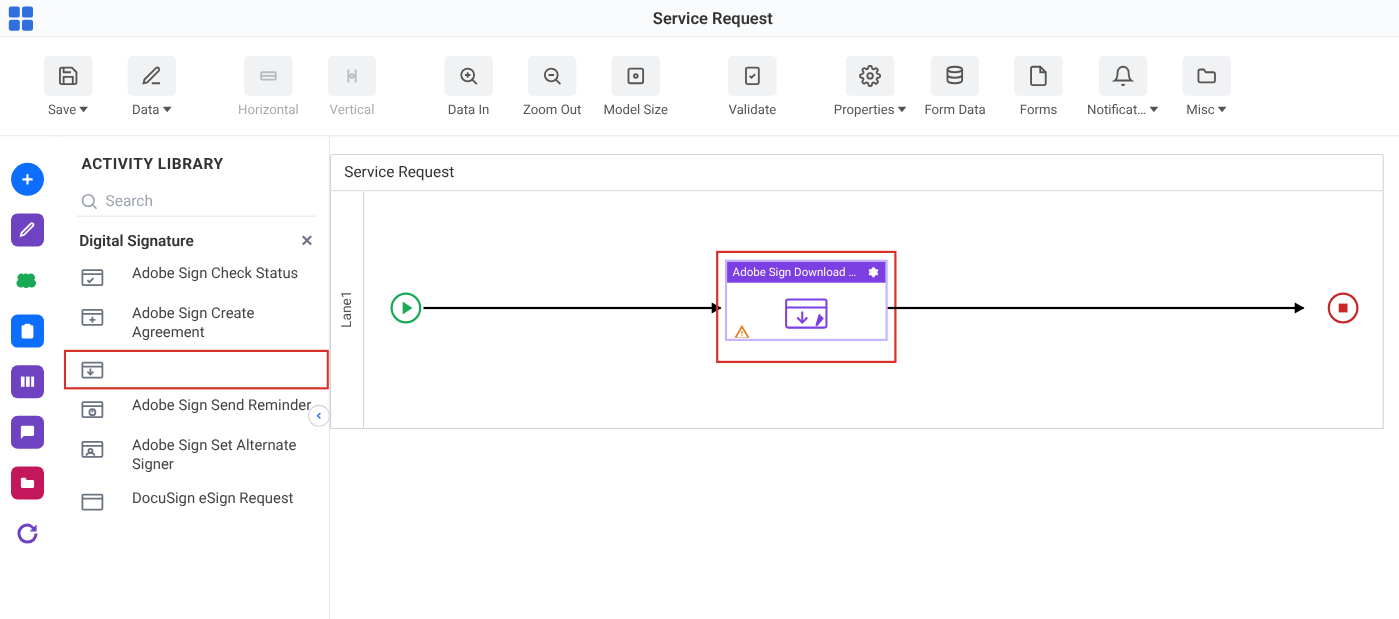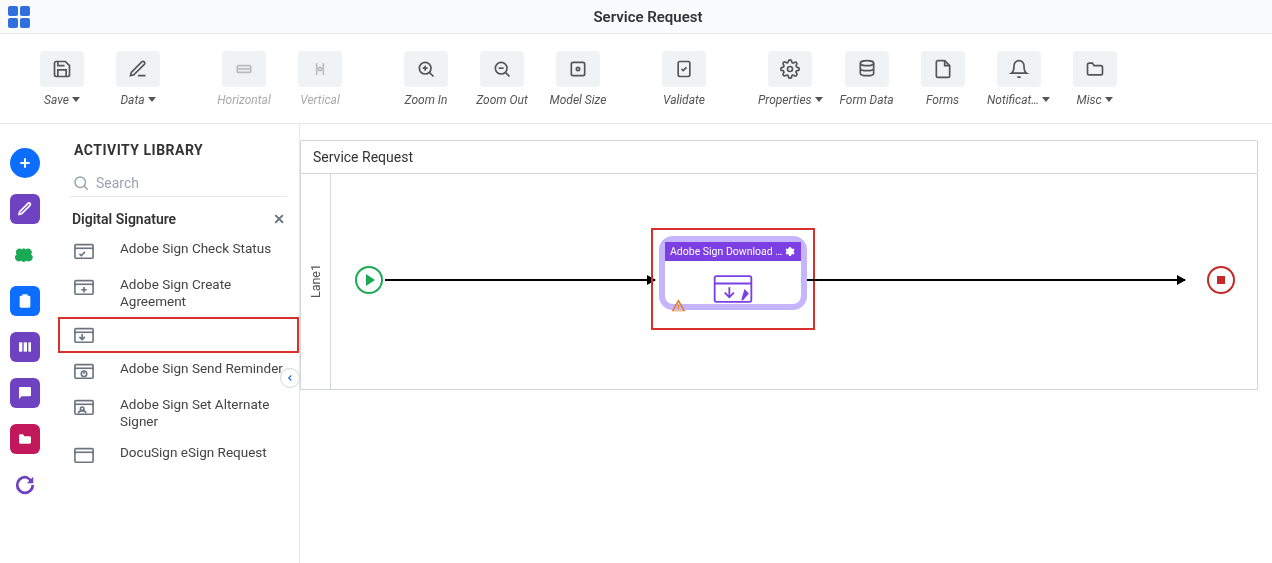--- a/index.html
+++ b/index.html
@@ -8,21 +8,21 @@
 
 .top-header { height:34px; border-bottom:1px solid #e5e7eb; display:flex; align-items:center; padding:0 8px; background:#fafbfc; }
 .apps-icon { width:24px; height:24px; display:flex; flex-wrap:wrap; gap:2px; align-content:center; cursor:pointer; }
 .apps-icon span { width:10px; height:10px; background:#2f6fde; border-radius:2px; }
 .header-title { flex:1; text-align:center; font-size:15px; color:#333; font-weight:600; }
 
 
 .toolbar { height:90px; border-bottom:1px solid #e5e7eb; display:flex; align-items:center; padding:0 30px; gap:12px; background:#fff; }
 .tool-btn { display:flex; flex-direction:column; align-items:center; justify-content:center; min-width:64px; gap:6px; cursor:pointer; }
 .tool-btn .icon-box { width:44px; height:36px; background:#f0f2f4; border-radius:4px; display:flex; align-items:center; justify-content:center; }
-.tool-btn .lbl { font-size:12px; color:#555; display:flex; align-items:center; gap:3px; white-space:nowrap;font-style:italic; }
+.tool-btn .lbl { font-size:12px; color:#555; display:flex; align-items:center; gap:3px; white-space:nowrap; }
 .tool-btn.disabled .icon-box svg { opacity:.35; }
 .tool-btn.disabled .lbl { color:#aaa; }
 .spacer { width:18px; }
 
 
 .left-rail { position:absolute; left:0; top:124px; bottom:0; width:50px; display:flex; flex-direction:column; align-items:center; gap:16px; padding-top:24px; background:#fff; }
 .rail-item { width:30px; height:30px; border-radius:50%; display:flex; align-items:center; justify-content:center; cursor:pointer; }
 .rail-item.circle-blue { background:#0d6efd; color:#fff; }
 .rail-item.square-purple { background:#6f42c1; border-radius:6px; color:#fff; }
 
@@ -53,21 +53,21 @@
 .node-start::after { content:""; border-left:9px solid #1aaa55; border-top:6px solid transparent; border-bottom:6px solid transparent; margin-left:2px; }
 .node-end { position:absolute; right:22px; top:92px; width:28px; height:28px; border:2.5px solid #c62828; border-radius:50%; display:flex; align-items:center; justify-content:center; }
 .node-end::after { content:""; width:8px; height:8px; background:#c62828; }
 
 .edge1 { position:absolute; left:84px; top:105px; width:270px; height:2px; background:#000; }
 .edge1::after { content:""; position:absolute; right:-1px; top:-4px; border-left:9px solid #000; border-top:5px solid transparent; border-bottom:5px solid transparent; }
 .edge2 { position:absolute; left:506px; top:105px; width:378px; height:2px; background:#000; }
 .edge2::after { content:""; position:absolute; right:-1px; top:-4px; border-left:9px solid #000; border-top:5px solid transparent; border-bottom:5px solid transparent; }
 
 .task-highlight { position:absolute; left:350px; top:54px; width:164px; height:102px; border:2px solid #d8302a; }
-.task-node { position:absolute; left:358px; top:62px; width:148px; height:74px; border:6px solid #c4b5fd; border-radius:14px; background:#fff; }
+.task-node { position:absolute; left:358px; top:62px; width:148px; height:74px; border:2px solid #c4b5fd; border-radius:0; background:#fff; }
 .task-node-header { background:#7b3fe4; color:#fff; font-size:10.5px; padding:3px 5px; display:flex; align-items:center; justify-content:space-between; }
 .task-node-body { flex:1; display:flex; align-items:center; justify-content:center; height:56px; position:relative; }
 .task-warn { position:absolute; left:6px; bottom:4px; color:#e67e22; }
 
 svg { display:block; }
 .chev-down { border-left:4px solid transparent; border-right:4px solid transparent; border-top:5px solid #555; display:inline-block; }
 </style>
 </head>
 <body>
 
@@ -133,21 +133,21 @@
   <div class="tool-btn">
     <div class="icon-box">
         <svg width="20" height="20" viewBox="0 0 24 24" fill="none" stroke="#555" stroke-width="2">
           <circle cx="11" cy="11" r="7"></circle>
           <line x1="21" y1="21" x2="16" y2="16"></line>
           <line x1="11" y1="8" x2="11" y2="14"></line>
           <line x1="8" y1="11" x2="14" y2="11"></line>
         </svg>
       </div>
     <div class="lbl">
-        <span>Zoom In</span>
+        <span>Data In</span>
       </div>
   </div>
   <div class="tool-btn">
     <div class="icon-box">
         <svg width="20" height="20" viewBox="0 0 24 24" fill="none" stroke="#555" stroke-width="2">
           <circle cx="11" cy="11" r="7"></circle>
           <line x1="21" y1="21" x2="16" y2="16"></line>
           <line x1="8" y1="11" x2="14" y2="11"></line>
         </svg>
       </div>

